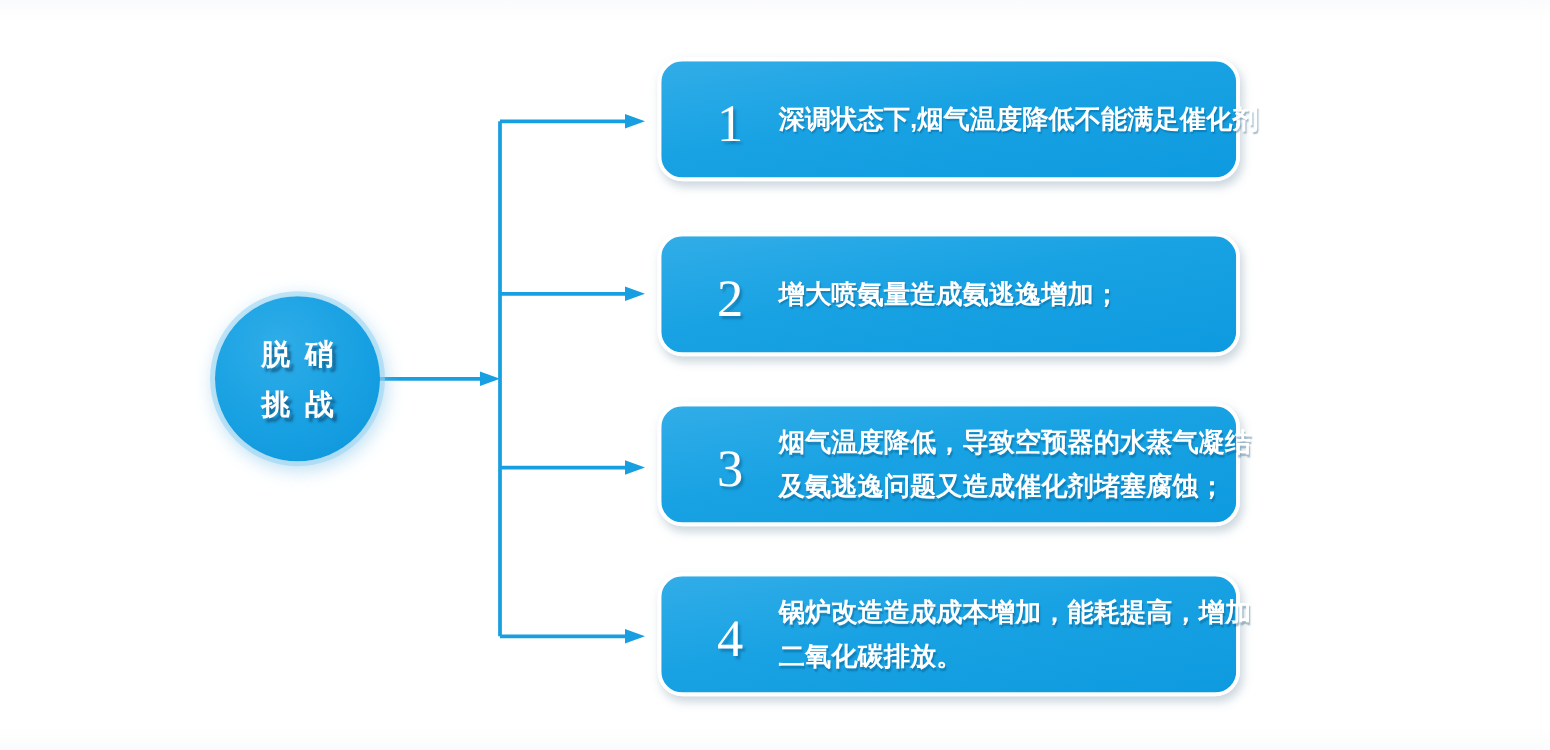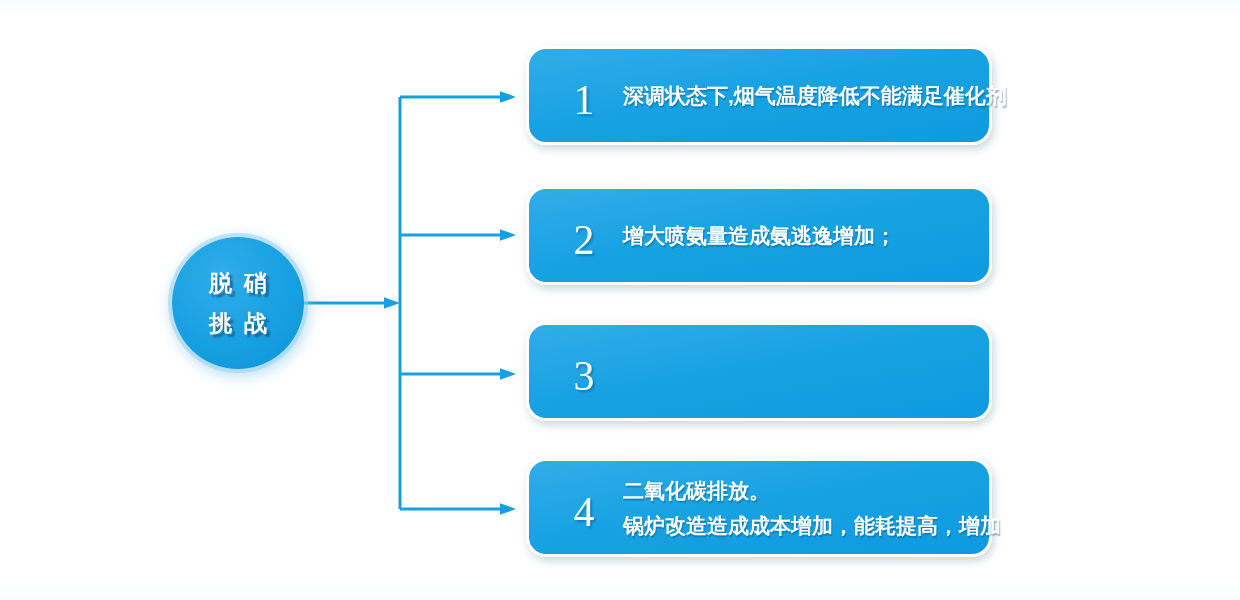--- a/index.html
+++ b/index.html
@@ -140,23 +140,27 @@
 
   <div class="item-box" id="item-2">
     <div class="item-number">2</div>
     <div class="item-text">
       <span class="text-line">增大喷氨量造成氨逃逸增加；</span>
     </div>
   </div>
 
   <div class="item-box" id="item-3">
     <div class="item-number">3</div>
+    <div class="item-text">
+      <span class="text-line">烟气温度降低，导致空预器的水蒸气凝结</span>
+      <span class="text-line">及氨逃逸问题又造成催化剂堵塞腐蚀；</span>
+    </div>
   </div>
 
   <div class="item-box" id="item-4">
     <div class="item-number">4</div>
     <div class="item-text">
+      <span class="text-line">锅炉改造造成成本增加，能耗提高，增加</span>
       <span class="text-line">二氧化碳排放。</span>
-      <span class="text-line">锅炉改造造成成本增加，能耗提高，增加</span>
     </div>
   </div>
 
 </div>
 
 </body></html>

